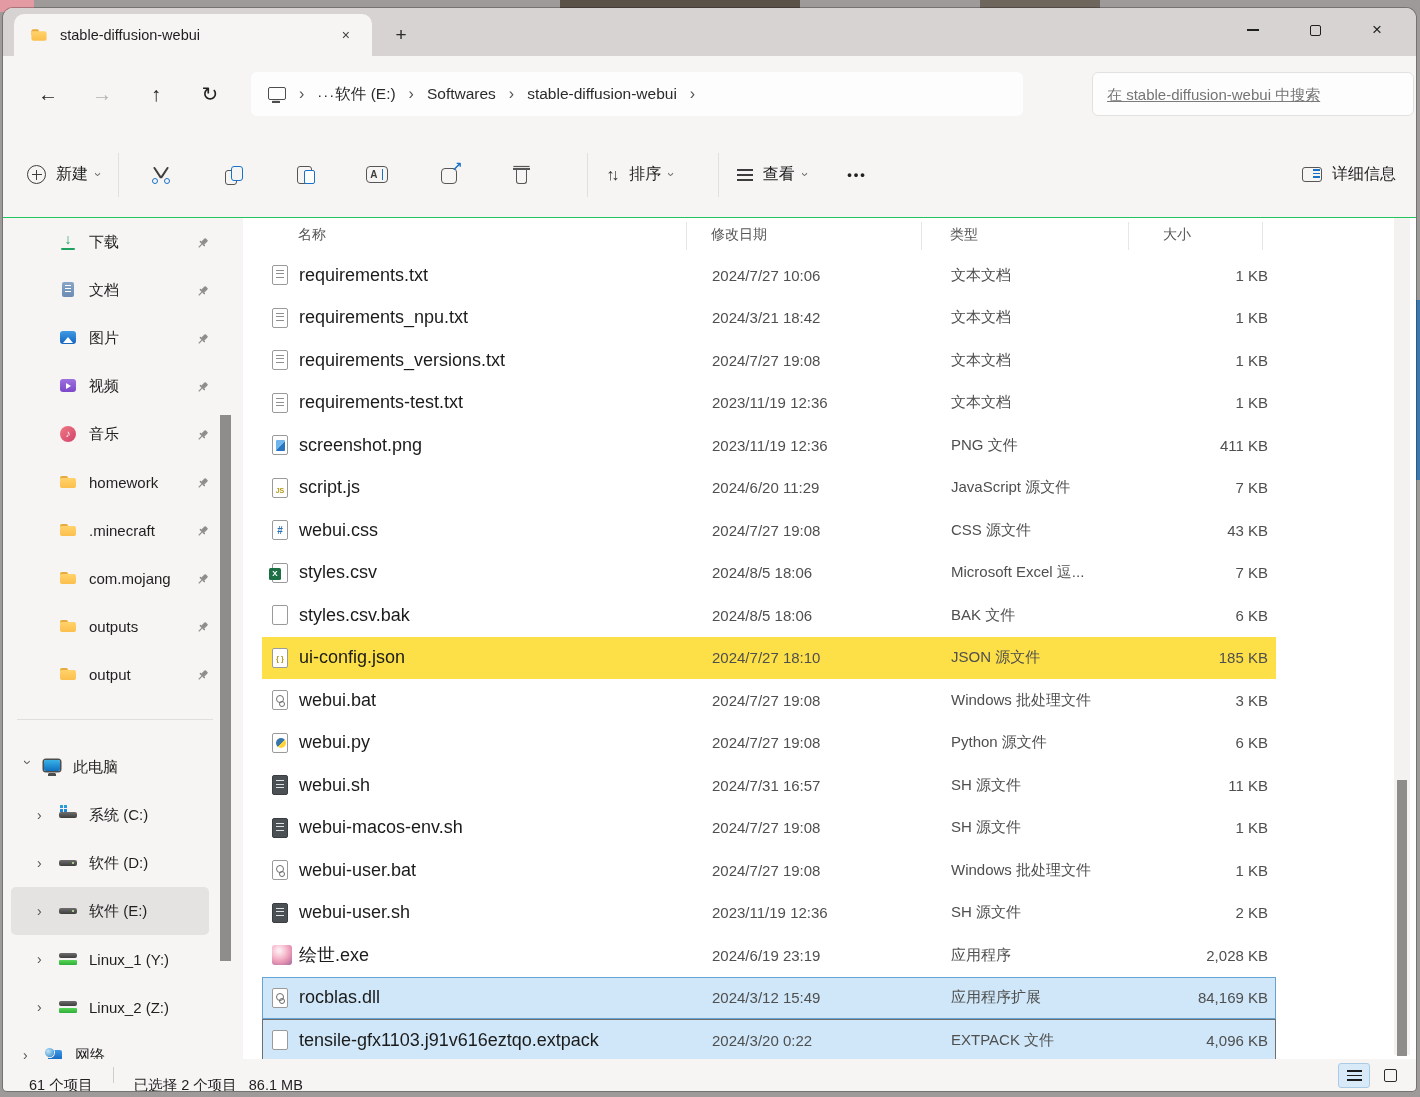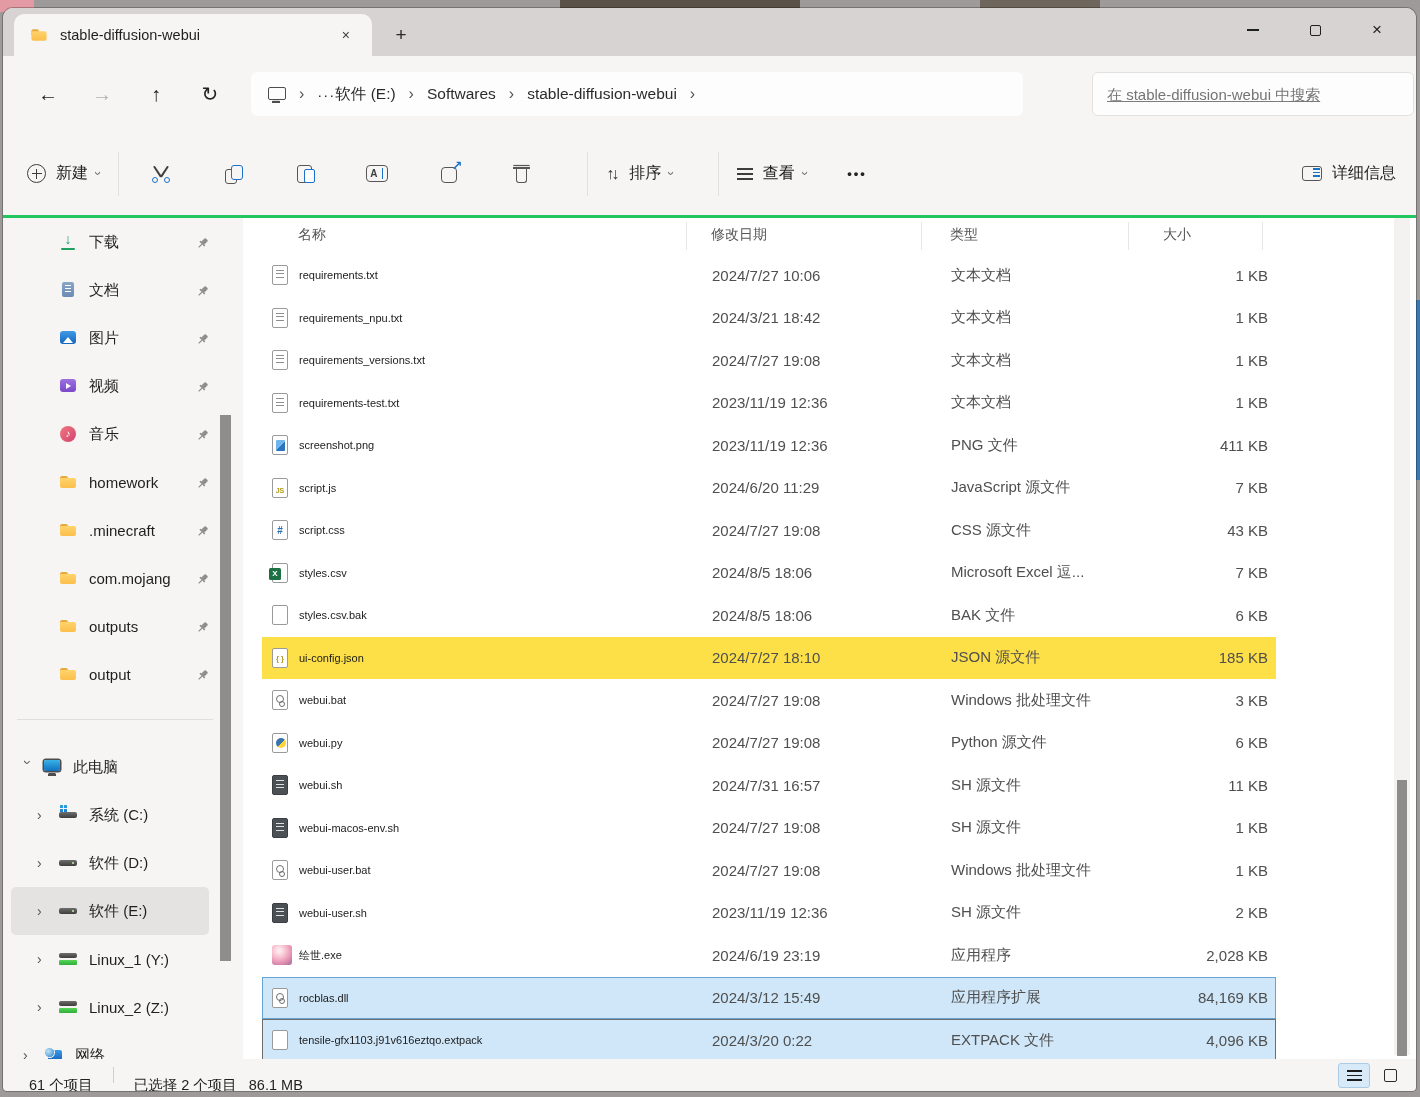--- a/index.html
+++ b/index.html
@@ -47,21 +47,21 @@
     border:1.6px solid #4d4d4d; border-radius:2px; }
   .desktop-icon::after { content:""; position:absolute; left:5px; bottom:0; width:8px; height:1.8px;
     background:#4d4d4d; box-shadow:0 -2.2px 0 -0.6px #4d4d4d; }
   .searchbox { position:absolute; left:1089px; right:2px; top:16px; height:44px; background:#fdfdfd;
     border:1px solid #e3e1e0; border-radius:6px; display:flex; align-items:center; }
   .searchbox input { border:none; outline:none; background:transparent; width:100%; padding:0 14px;
     font-size:15px; color:#7c7c7c; font-family:inherit;text-decoration:underline; }
 
   
   .toolbar { height:86px; display:flex; align-items:center; padding:0 20px 0 24px;
-    border-bottom:3px solid #22c55e; flex:none; }
+    border-bottom:1px solid #22c55e; flex:none; }
   .tb-group { display:flex; align-items:center; }
   .tb-label { font-size:16px; color:#1f1f1f; margin-left:10px; }
   .tb-caret { display:inline-block; transform:rotate(90deg); font-size:13px; color:#6d6d6d; margin-left:8px; }
   .tb-sep { width:1px; height:44px; background:#e2e0de; margin:0 18px; flex:none; }
   .tb-iconbtn { width:48px; height:48px; display:flex; align-items:center; justify-content:center;
     margin-right:24px; flex:none; }
   .tb-right { margin-left:auto; display:flex; align-items:center; }
 
   .new-icon { width:19px; height:19px; border:1.6px solid #3d3d3d; border-radius:50%; position:relative; display:inline-block; }
   .new-icon::before { content:""; position:absolute; left:3.5px; right:3.5px; top:50%; height:1.6px; margin-top:-0.8px; background:#3d3d3d; }
@@ -184,21 +184,21 @@
   .lhead .htype { padding-left:10px; }
   .lhead .hsize { padding-left:16px; }
   .sort-caret { position:absolute; left:236px; top:-6px; font-size:11px; color:#555; }
   .hsep { position:absolute; top:4px; width:1px; height:28px; background:#e6e6e6; }
   .hsep.s1 { left:443px; } .hsep.s2 { left:678px; } .hsep.s3 { left:885px; } .hsep.s4 { left:1019px; }
 
   .rows { position:absolute; left:0; top:36px; right:0; bottom:0; }
   .frow { height:42.5px; display:grid; grid-template-columns:36px 407px 235px 207px 129px; align-items:center;
     margin-left:19px; width:1014px; border:1px solid transparent; }
   .frow .cicon { display:flex; justify-content:flex-start; padding-left:9px; }
-  .frow .cname { font-size:11px; color:#1b1b1b; white-space:nowrap; overflow:hidden; }
+  .frow .cname { font-size:18px; color:#1b1b1b; white-space:nowrap; overflow:hidden; }
   .frow .cdate, .frow .ctype { font-size:15px; color:#4f4f4f; padding-left:6px; white-space:nowrap; overflow:hidden; }
   .frow .ctype { padding-left:10px; }
   .frow .csize { font-size:15px; color:#4f4f4f; text-align:right; padding-right:9px; white-space:nowrap; }
   .frow.row-hover { background:#fde047; }
   .frow.row-selected { background:#cfe7f8; border-color:#66a4d4; }
   .frow.row-selected.row-focus { border-color:#6e6e6e; }
 
   .pane-scrolltrack { position:absolute; right:6px; top:0; bottom:4px; width:16px; background:#f3f2f1; }
   .pane-scrollthumb { position:absolute; right:9px; top:562px; width:10px; height:276px; background:#8f8d8c; }
 
@@ -569,21 +569,21 @@
             </span>
             <span class="cname">script.js</span>
             <span class="cdate">2024/6/20 11:29</span>
             <span class="ctype">JavaScript 源文件</span>
             <span class="csize">7 KB</span>
           </div>
           <div class="frow ">
             <span class="cicon">
               <span class="fi css-file-icon"></span>
             </span>
-            <span class="cname">script.css</span>
+            <span class="cname">webui.css</span>
             <span class="cdate">2024/7/27 19:08</span>
             <span class="ctype">CSS 源文件</span>
             <span class="csize">43 KB</span>
           </div>
           <div class="frow ">
             <span class="cicon">
               <span class="fi excel-file-icon"></span>
             </span>
             <span class="cname">styles.csv</span>
             <span class="cdate">2024/8/5 18:06</span>

